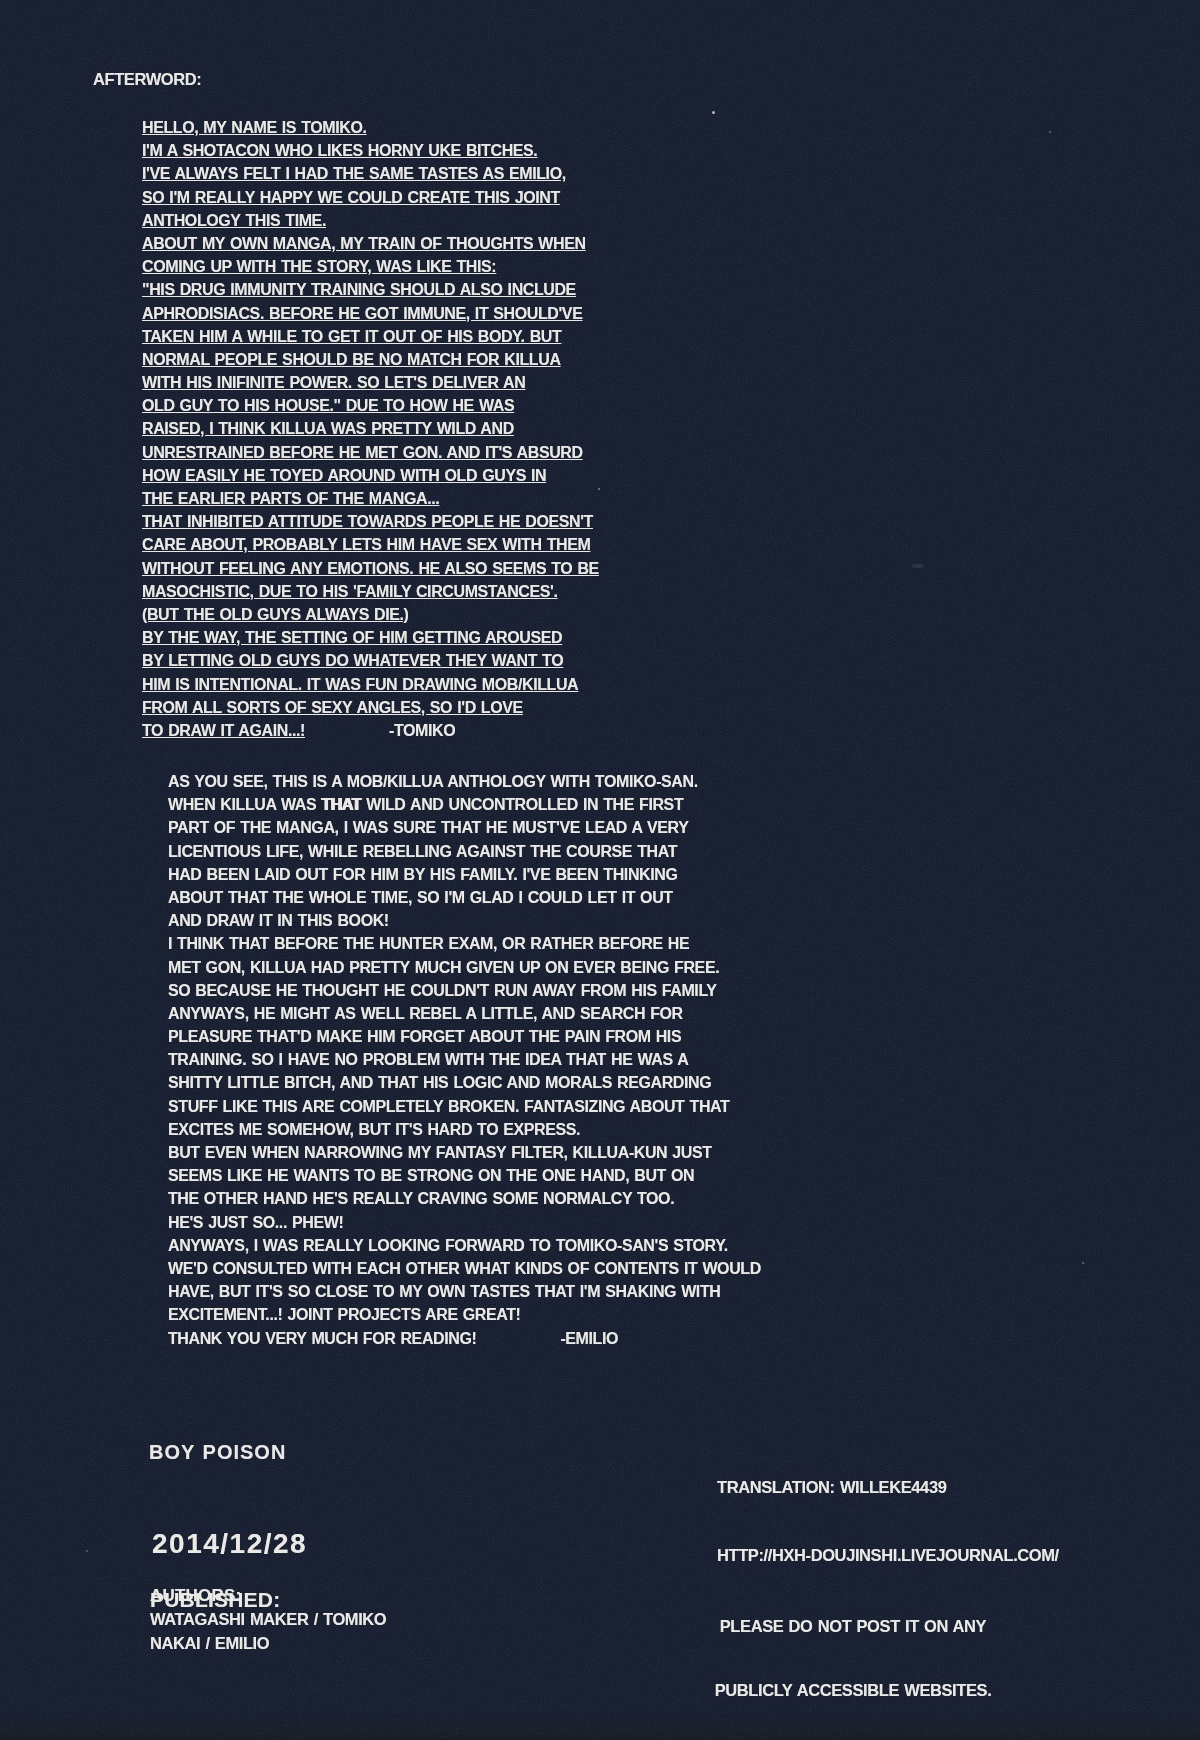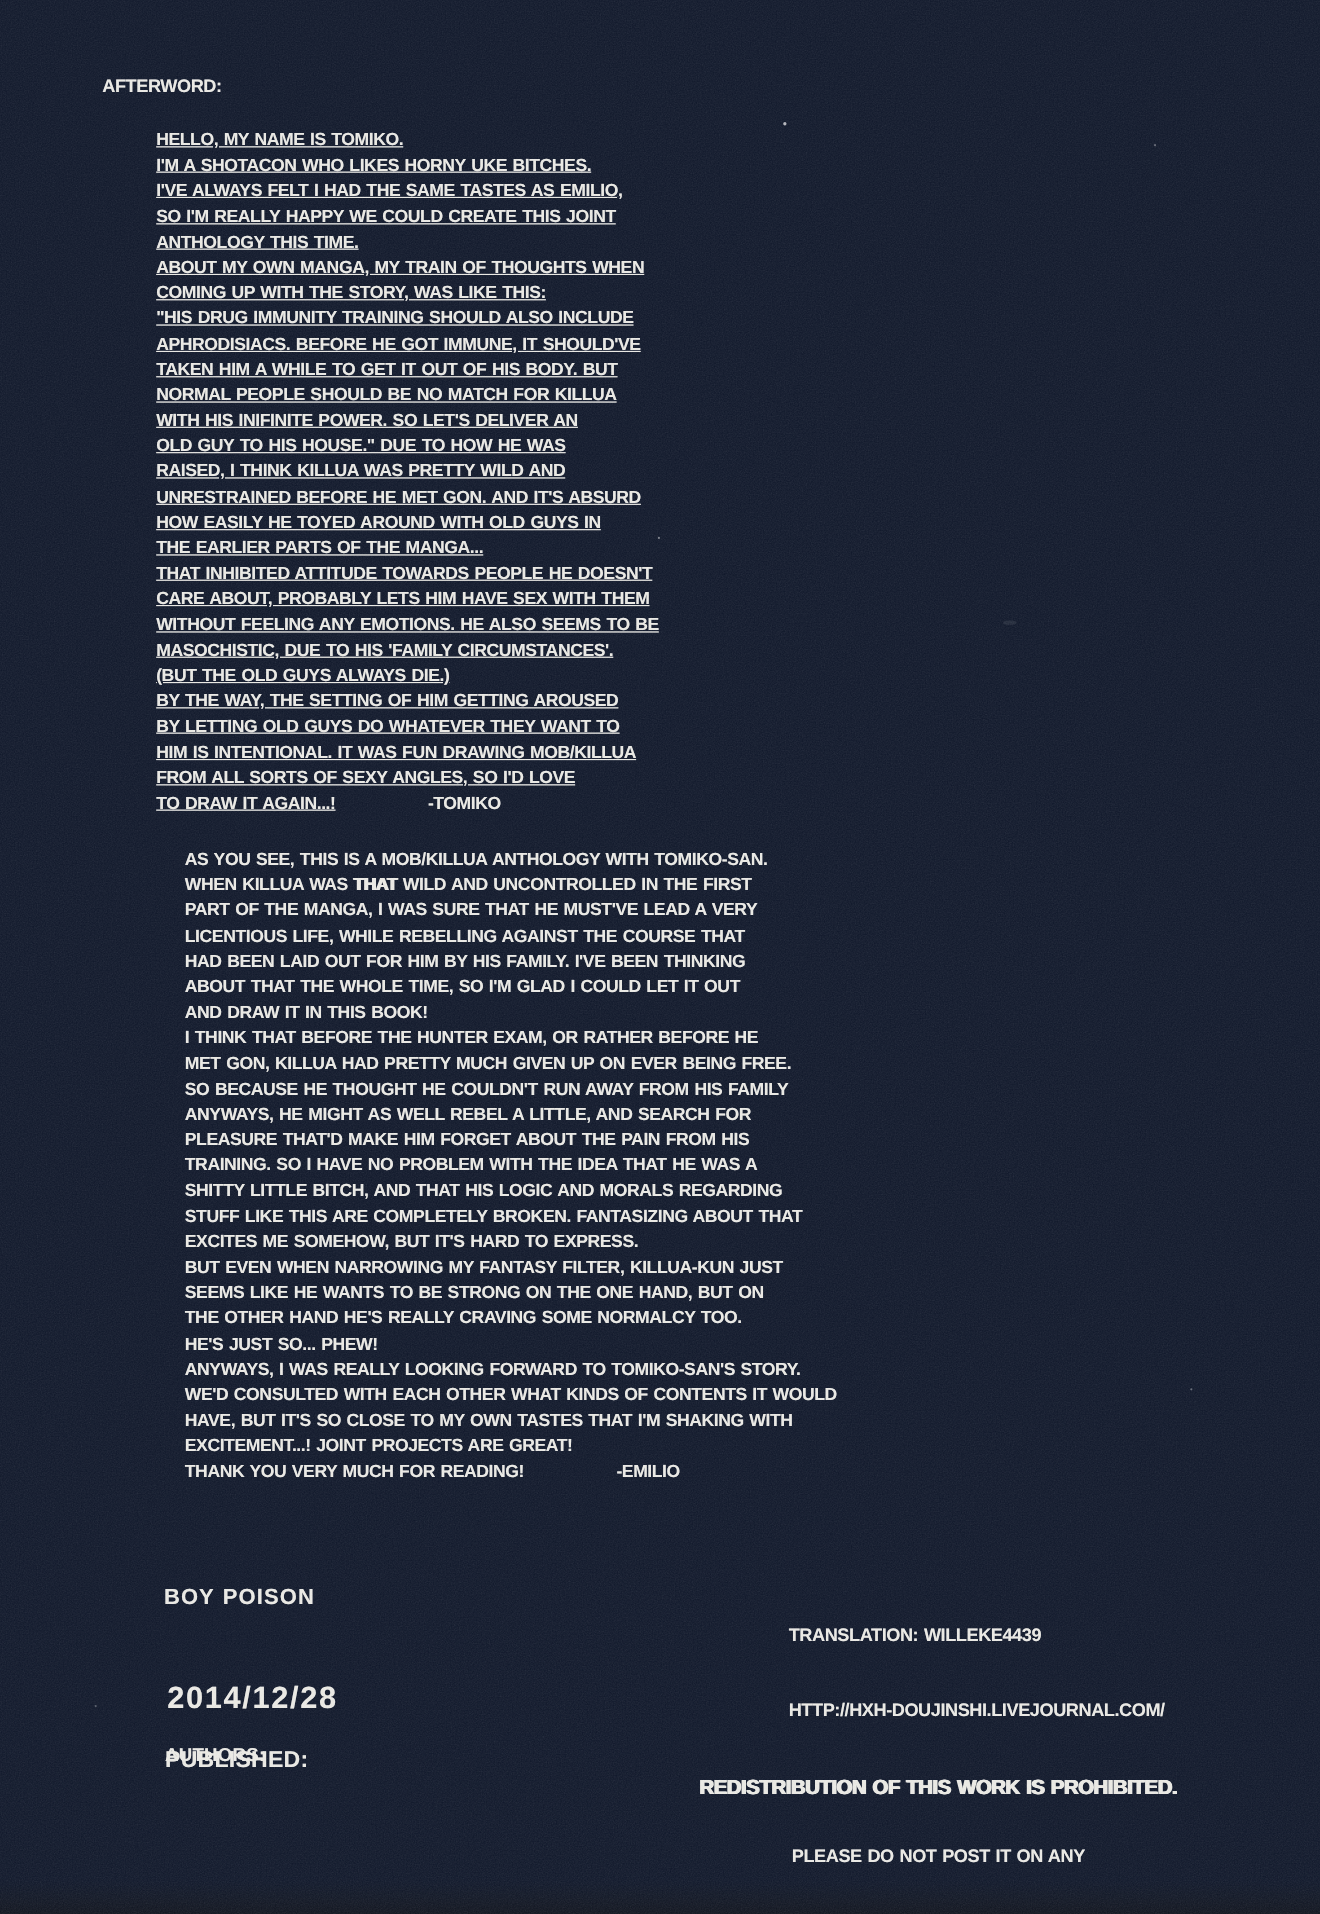--- a/index.html
+++ b/index.html
@@ -65,28 +65,28 @@
   <div class="txt afterword-label">AFTERWORD:</div>
 
   <div class="txt textblock tomiko-block"><div class="line"><span>HELLO, MY NAME IS TOMIKO.</span></div><div class="line"><span>I'M A SHOTACON WHO LIKES HORNY UKE BITCHES.</span></div><div class="line"><span>I'VE ALWAYS FELT I HAD THE SAME TASTES AS EMILIO,</span></div><div class="line"><span>SO I'M REALLY HAPPY WE COULD CREATE THIS JOINT</span></div><div class="line"><span>ANTHOLOGY THIS TIME.</span></div><div class="line"><span>ABOUT MY OWN MANGA, MY TRAIN OF THOUGHTS WHEN</span></div><div class="line"><span>COMING UP WITH THE STORY, WAS LIKE THIS:</span></div><div class="line"><span>"HIS DRUG IMMUNITY TRAINING SHOULD ALSO INCLUDE</span></div><div class="line"><span>APHRODISIACS. BEFORE HE GOT IMMUNE, IT SHOULD'VE</span></div><div class="line"><span>TAKEN HIM A WHILE TO GET IT OUT OF HIS BODY. BUT</span></div><div class="line"><span>NORMAL PEOPLE SHOULD BE NO MATCH FOR KILLUA</span></div><div class="line"><span>WITH HIS INIFINITE POWER. SO LET'S DELIVER AN</span></div><div class="line"><span>OLD GUY TO HIS HOUSE." DUE TO HOW HE WAS</span></div><div class="line"><span>RAISED, I THINK KILLUA WAS PRETTY WILD AND</span></div><div class="line"><span>UNRESTRAINED BEFORE HE MET GON. AND IT'S ABSURD</span></div><div class="line"><span>HOW EASILY HE TOYED AROUND WITH OLD GUYS IN</span></div><div class="line"><span>THE EARLIER PARTS OF THE MANGA...</span></div><div class="line"><span>THAT INHIBITED ATTITUDE TOWARDS PEOPLE HE DOESN'T</span></div><div class="line"><span>CARE ABOUT, PROBABLY LETS HIM HAVE SEX WITH THEM</span></div><div class="line"><span>WITHOUT FEELING ANY EMOTIONS. HE ALSO SEEMS TO BE</span></div><div class="line"><span>MASOCHISTIC, DUE TO HIS 'FAMILY CIRCUMSTANCES'.</span></div><div class="line"><span>(BUT THE OLD GUYS ALWAYS DIE.)</span></div><div class="line"><span>BY THE WAY, THE SETTING OF HIM GETTING AROUSED</span></div><div class="line"><span>BY LETTING OLD GUYS DO WHATEVER THEY WANT TO</span></div><div class="line"><span>HIM IS INTENTIONAL. IT WAS FUN DRAWING MOB/KILLUA</span></div><div class="line"><span>FROM ALL SORTS OF SEXY ANGLES, SO I'D LOVE</span></div><div class="line"><span>TO DRAW IT AGAIN...!</span><span class="signature">-TOMIKO</span></div></div>
 
   <div class="txt textblock emilio-block"><div class="line"><span>AS YOU SEE, THIS IS A MOB/KILLUA ANTHOLOGY WITH TOMIKO-SAN.</span></div><div class="line"><span>WHEN KILLUA WAS </span><span class="bold">THAT</span><span> WILD AND UNCONTROLLED IN THE FIRST</span></div><div class="line"><span>PART OF THE MANGA, I WAS SURE THAT HE MUST'VE LEAD A VERY</span></div><div class="line"><span>LICENTIOUS LIFE, WHILE REBELLING AGAINST THE COURSE THAT</span></div><div class="line"><span>HAD BEEN LAID OUT FOR HIM BY HIS FAMILY. I'VE BEEN THINKING</span></div><div class="line"><span>ABOUT THAT THE WHOLE TIME, SO I'M GLAD I COULD LET IT OUT</span></div><div class="line"><span>AND DRAW IT IN THIS BOOK!</span></div><div class="line"><span>I THINK THAT BEFORE THE HUNTER EXAM, OR RATHER BEFORE HE</span></div><div class="line"><span>MET GON, KILLUA HAD PRETTY MUCH GIVEN UP ON EVER BEING FREE.</span></div><div class="line"><span>SO BECAUSE HE THOUGHT HE COULDN'T RUN AWAY FROM HIS FAMILY</span></div><div class="line"><span>ANYWAYS, HE MIGHT AS WELL REBEL A LITTLE, AND SEARCH FOR</span></div><div class="line"><span>PLEASURE THAT'D MAKE HIM FORGET ABOUT THE PAIN FROM HIS</span></div><div class="line"><span>TRAINING. SO I HAVE NO PROBLEM WITH THE IDEA THAT HE WAS A</span></div><div class="line"><span>SHITTY LITTLE BITCH, AND THAT HIS LOGIC AND MORALS REGARDING</span></div><div class="line"><span>STUFF LIKE THIS ARE COMPLETELY BROKEN. FANTASIZING ABOUT THAT</span></div><div class="line"><span>EXCITES ME SOMEHOW, BUT IT'S HARD TO EXPRESS.</span></div><div class="line"><span>BUT EVEN WHEN NARROWING MY FANTASY FILTER, KILLUA-KUN JUST</span></div><div class="line"><span>SEEMS LIKE HE WANTS TO BE STRONG ON THE ONE HAND, BUT ON</span></div><div class="line"><span>THE OTHER HAND HE'S REALLY CRAVING SOME NORMALCY TOO.</span></div><div class="line"><span>HE'S JUST SO... PHEW!</span></div><div class="line"><span>ANYWAYS, I WAS REALLY LOOKING FORWARD TO TOMIKO-SAN'S STORY.</span></div><div class="line"><span>WE'D CONSULTED WITH EACH OTHER WHAT KINDS OF CONTENTS IT WOULD</span></div><div class="line"><span>HAVE, BUT IT'S SO CLOSE TO MY OWN TASTES THAT I'M SHAKING WITH</span></div><div class="line"><span>EXCITEMENT...! JOINT PROJECTS ARE GREAT!</span></div><div class="line"><span>THANK YOU VERY MUCH FOR READING!</span><span class="signature">-EMILIO</span></div></div>
 
   <div class="txt colophon-title">BOY POISON</div>
   <div class="txt published-label">PUBLISHED:</div>
   <div class="txt published-date">2014/12/28</div>
   <div class="txt authors-label">AUTHORS:</div>
+  <div class="txt textblock authors-block"><div class="line"><span>WATAGASHI MAKER / TOMIKO</span></div><div class="line"><span>NAKAI / EMILIO</span></div></div>
 
   <div class="txt textblock credits-block">
     <div class="line">TRANSLATION: WILLEKE4439</div>
     <div class="line">HTTP://HXH-DOUJINSHI.LIVEJOURNAL.COM/</div>
   </div>
 
   <div class="txt notice-block">
-    <span class="notice-line1">REDISTRIBUTION OF THIS WORK IS PROHIBITED.</span>
     <span class="notice-line2">PLEASE DO NOT POST IT ON ANY</span>
     <span class="notice-line3">PUBLICLY ACCESSIBLE WEBSITES.</span>
   </div>
 
   <span class="speck sp1"></span>
   <span class="speck sp2"></span>
   <span class="speck sp3"></span>
   <span class="speck sp4"></span>
   <span class="speck sp5"></span>
   <span class="speck sp6"></span>

